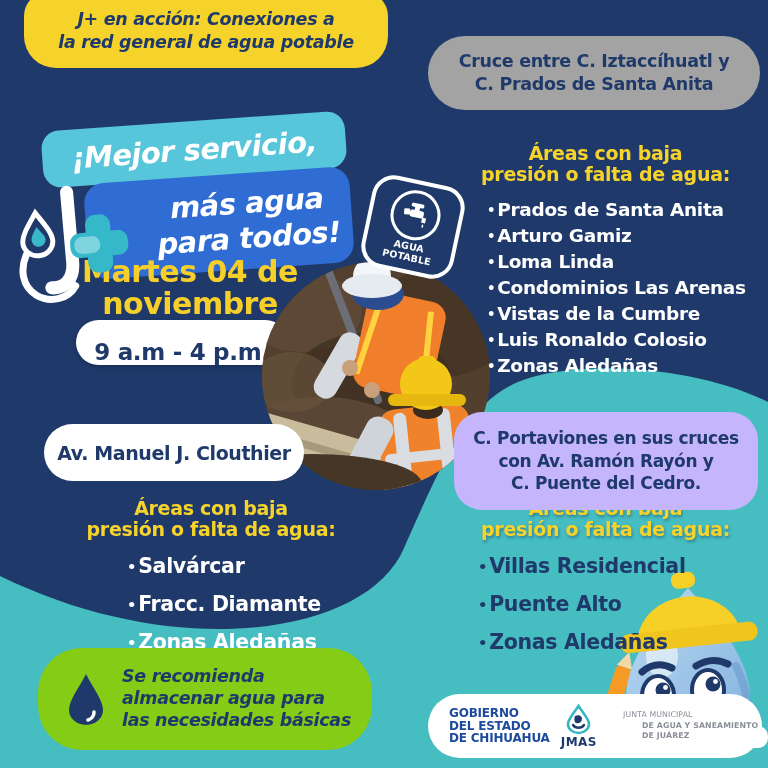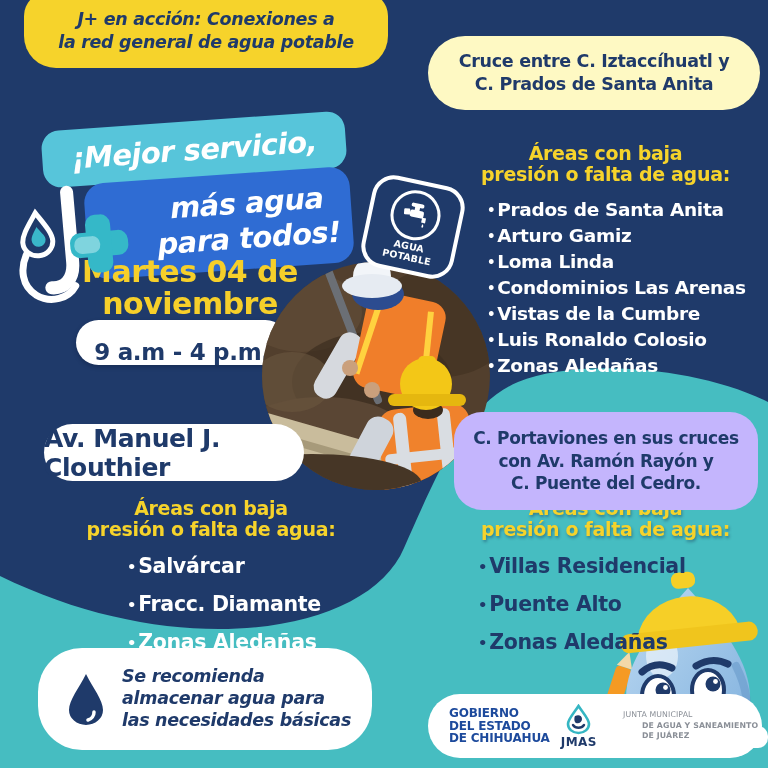--- a/index.html
+++ b/index.html
@@ -18,21 +18,21 @@
   
   .top-badge{
     left:24px;top:-8px;width:348px;padding:16px 8px 14px 8px;
     background:#f6d32b;border-radius:24px 24px 32px 32px;
     text-align:center;color:#1f3a6a;font-style:italic;font-weight:800;
     font-size:17.5px;line-height:1.32;letter-spacing:-0.3px;z-index:2;
   }
 
   
   .top-loc{
-    left:428px;top:36px;width:332px;height:74px;background:#fef9c3;border-radius:37px;
+    left:428px;top:36px;width:332px;height:74px;background:#a3a3a3;border-radius:37px;
     display:flex;flex-direction:column;justify-content:center;text-align:center;
     color:#1f3a6a;font-weight:800;font-size:17.5px;line-height:1.3;letter-spacing:-0.3px;z-index:2;
   }
 
   
   .chip1{
     left:42px;top:121px;width:304px;height:57px;border-radius:18px;background:#57c5da;
     transform:rotate(-4deg);display:flex;align-items:center;justify-content:center;
     color:#fff;font-style:italic;font-weight:800;font-size:29px;letter-spacing:-0.5px;z-index:2;
   }
@@ -81,34 +81,34 @@
   .zone2{left:55px;top:498px;width:312px;}
   .zone2 .list{padding-left:72px;font-size:20.5px;line-height:36px;color:#fff;margin-top:8px;}
   .zone3{left:448px;top:498px;width:315px;}
   .zone3 .hd{text-shadow:1px 2px 3px rgba(20,35,70,.4);}
   .zone3 .list{padding-left:30px;font-size:20.5px;line-height:36px;color:#1f3a6a;margin-top:8px;}
 
   
   .left-pill{
     left:44px;top:424px;width:260px;height:57px;background:#fff;border-radius:29px;
     display:flex;align-items:center;justify-content:center;color:#1f3a6a;
-    font-weight:800;font-size:25px;letter-spacing:-0.4px;z-index:3;
+    font-weight:800;font-size:19px;letter-spacing:-0.4px;z-index:3;
   }
   .right-box{
     left:454px;top:412px;width:304px;height:98px;background:#c4b5fd;border-radius:28px;
     display:flex;flex-direction:column;justify-content:center;text-align:center;
     color:#1f3a6a;font-weight:800;font-size:17px;line-height:1.32;letter-spacing:-0.35px;z-index:3;
   }
 
   
   .mascot{left:596px;top:556px;width:182px;height:210px;z-index:1;}
 
   
   .advisory{
-    left:38px;top:648px;width:334px;height:102px;background:#ffffff;border-radius:44px;
+    left:38px;top:648px;width:334px;height:102px;background:#84cc16;border-radius:44px;
     display:flex;align-items:center;padding:0 14px 0 28px;box-sizing:border-box;gap:16px;z-index:2;
   }
   .advisory .txt{color:#1f3a6a;font-style:italic;font-weight:800;font-size:17.5px;line-height:1.25;letter-spacing:-0.3px;}
 
   
   .footer-bar{
     left:428px;top:694px;width:334px;height:64px;background:#fff;border-radius:32px;
     display:flex;align-items:center;padding:0 10px 0 14px;box-sizing:border-box;gap:7px;z-index:3;
   }
   .gob-txt{color:#1d4a9c;font-weight:800;font-size:12px;line-height:1.08;letter-spacing:-0.2px;white-space:nowrap;}

